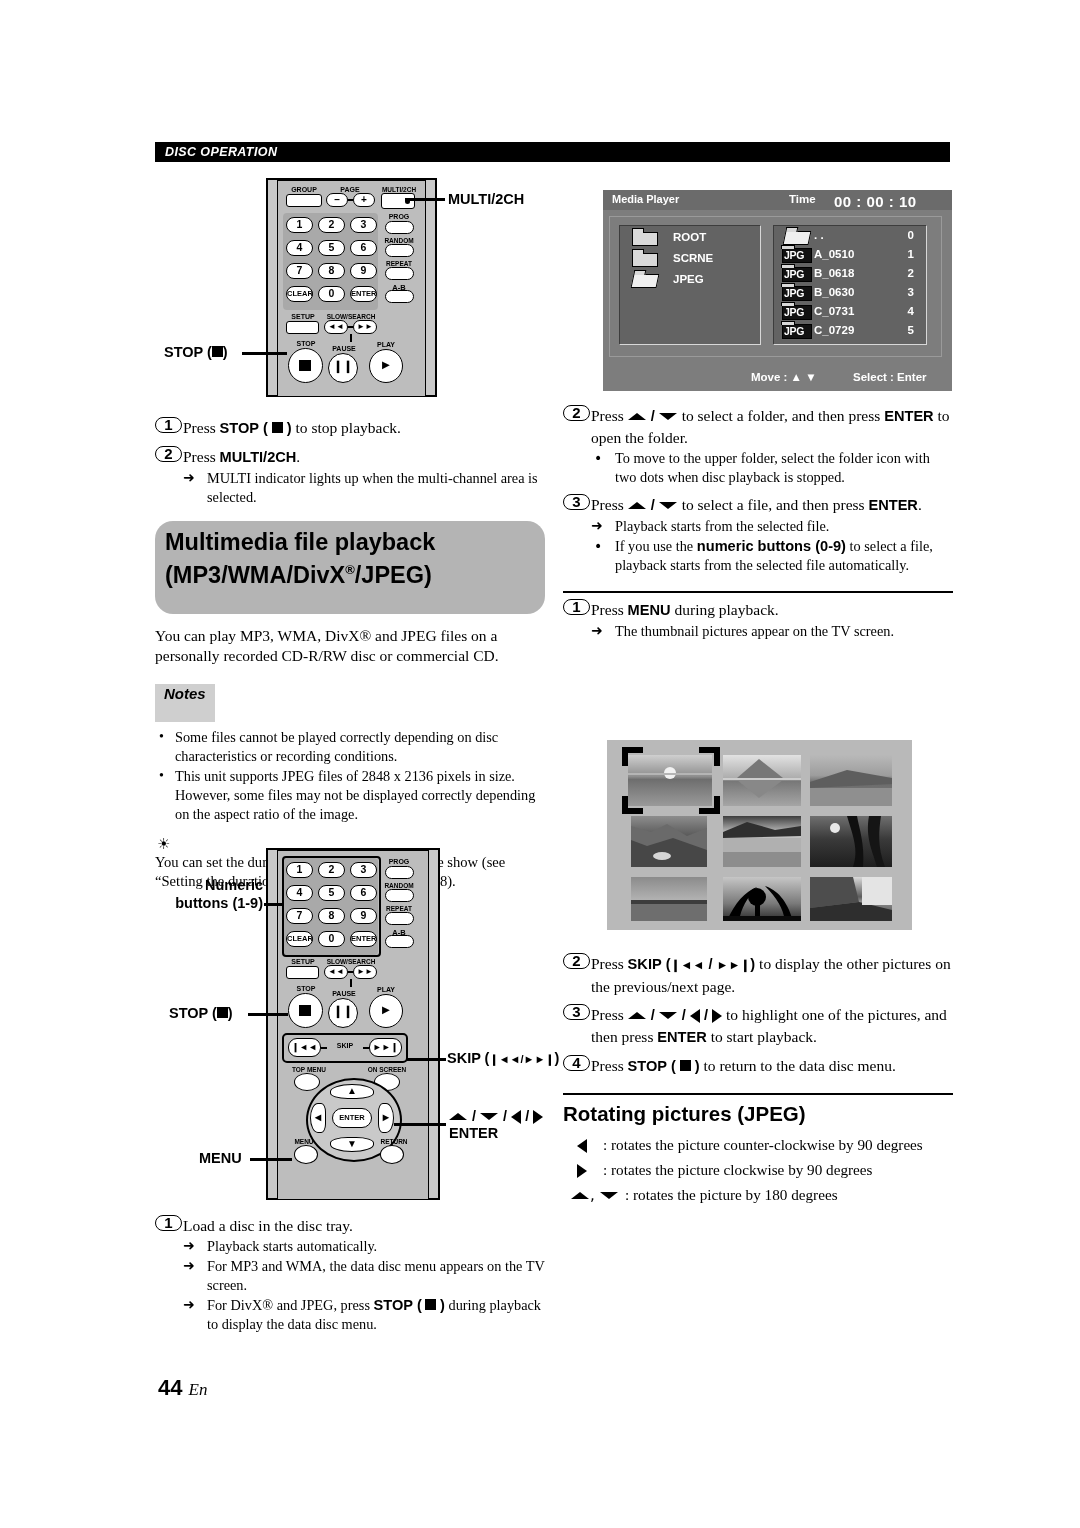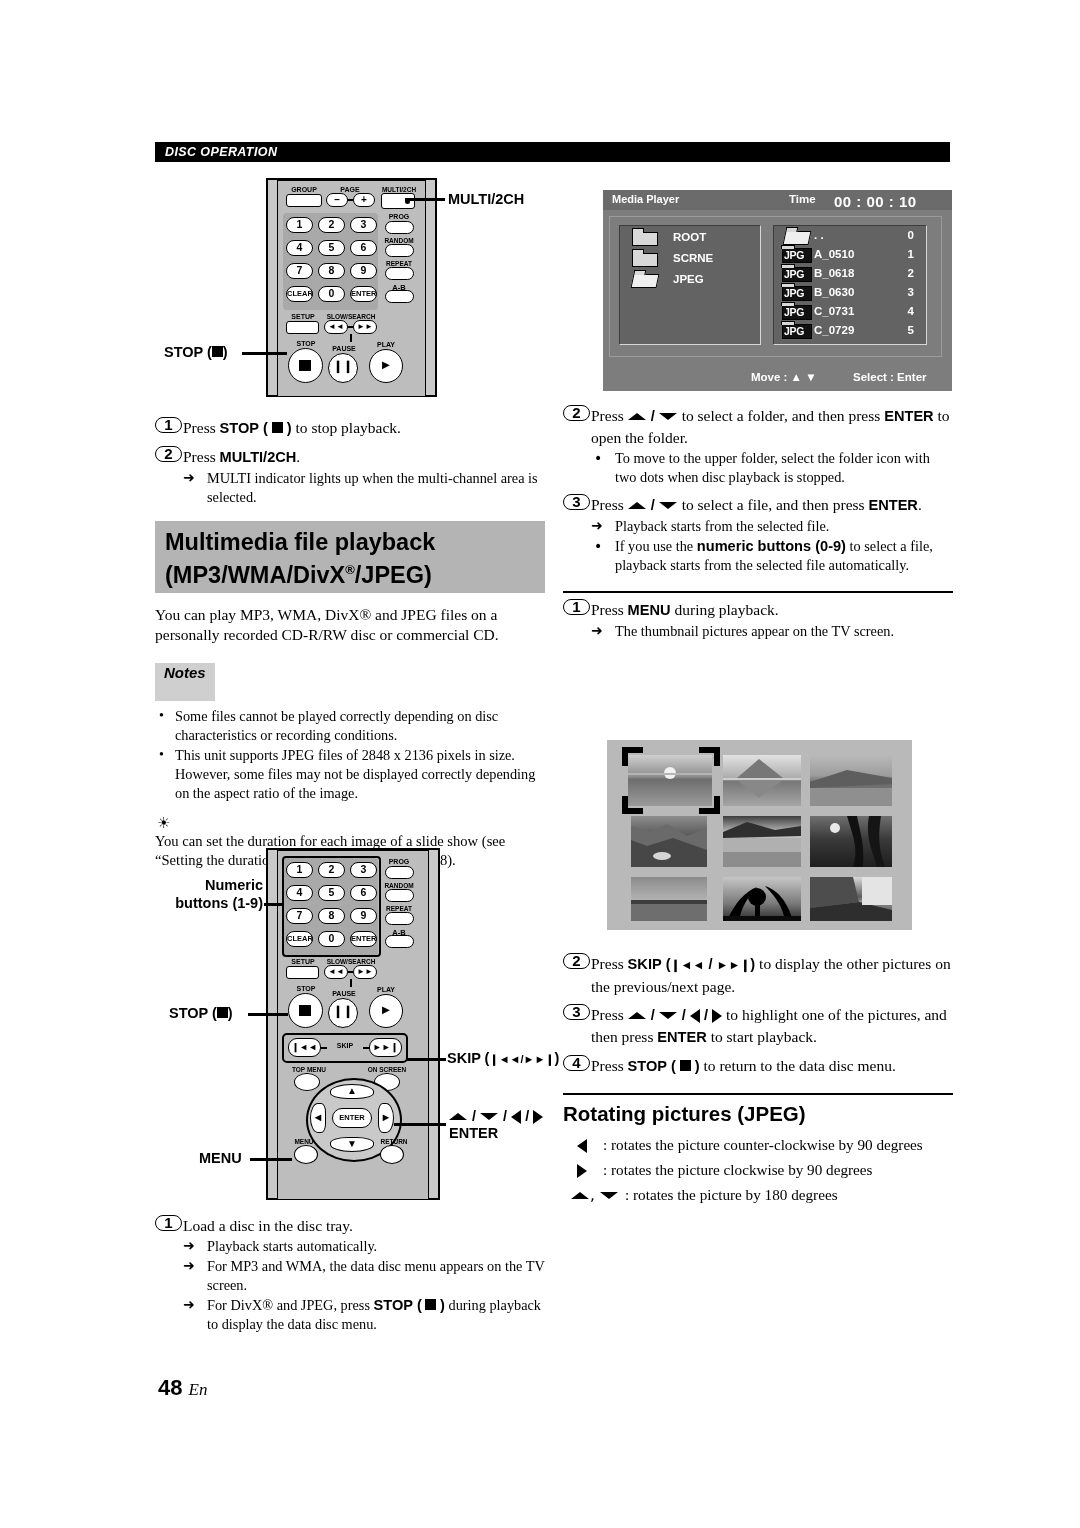--- a/index.html
+++ b/index.html
@@ -30,23 +30,23 @@
   .p{font-size:15.5px;line-height:20.5px;margin:0 0 3px 0;}
   .step{position:relative;padding-left:28px;font-size:15.5px;line-height:21px;margin:7px 0 0 0;}
   .step .num{position:absolute;left:0;top:0;font-family:"Liberation Sans",sans-serif;font-weight:bold;font-size:15px;}
   .sub{position:relative;padding-left:24px;font-size:14.3px;line-height:19px;margin:1px 0 0 0;}
   .sub .mk{position:absolute;left:0;top:-1px;font-size:14px;font-family:"DejaVu Sans",sans-serif;}
   .sub.dot .mk{left:3px;top:0;font-size:14px;}
   b,.b{font-family:"Liberation Sans",sans-serif;font-weight:bold;font-size:14.6px;}
 
   
   .sec-gray{
-    background:#b4b4b4;padding:7px 10px 4px 10px;margin:14px 0 12px 0;
+    background:#b4b4b4;padding:7px 10px 25px 10px;margin:14px 0 12px 0;
     font-family:"Liberation Sans",sans-serif;font-weight:bold;
-    font-size:23.5px;line-height:28px;
+    font-size:23.5px;line-height:28px;border-radius:18px;
   }
   .sec-gray sup{font-size:13px;vertical-align:super;}
 
   
   .notes-tag{
     display:inline-block;background:#cfcfcf;padding:1px 9px 20px 9px;
     font-family:"Liberation Sans",sans-serif;font-style:italic;font-weight:bold;font-size:15px;
     margin:14px 0 6px 0;
   }
   .bul{position:relative;padding-left:20px;font-size:14.3px;line-height:19px;margin:0 0 1px 0;}
@@ -419,21 +419,21 @@
       <span class="mk gl">➜</span>
       <span>For MP3 and WMA, the data disc menu appears on the TV screen.</span>
     </div>
     <div class="sub" style="margin-left:28px;">
       <span class="mk gl">➜</span>
       <span>For DivX® and JPEG, press </span><b>STOP</b><b style="margin-left:4px;">(</b> <span class="sq"></span> <b>)</b><span> during playback to display the data disc menu.</span>
     </div>
   </div>
 
   <div class="pageno">
-    <span>48</span> <i>En</i>
+    <span>44</span> <i>En</i>
   </div>
 
   <div class="col-right" style="top:398px;">
 
     <div class="step">
       <span class="num">2</span>
       <span>Press </span><span class="ar-up"></span><b> / </b><span class="ar-dn"></span><span> to select a folder, and then press </span><b>ENTER</b><span> to open the folder.</span>
     </div>
     <div class="sub dot" style="margin-left:28px;">
       <span class="mk">•</span>

